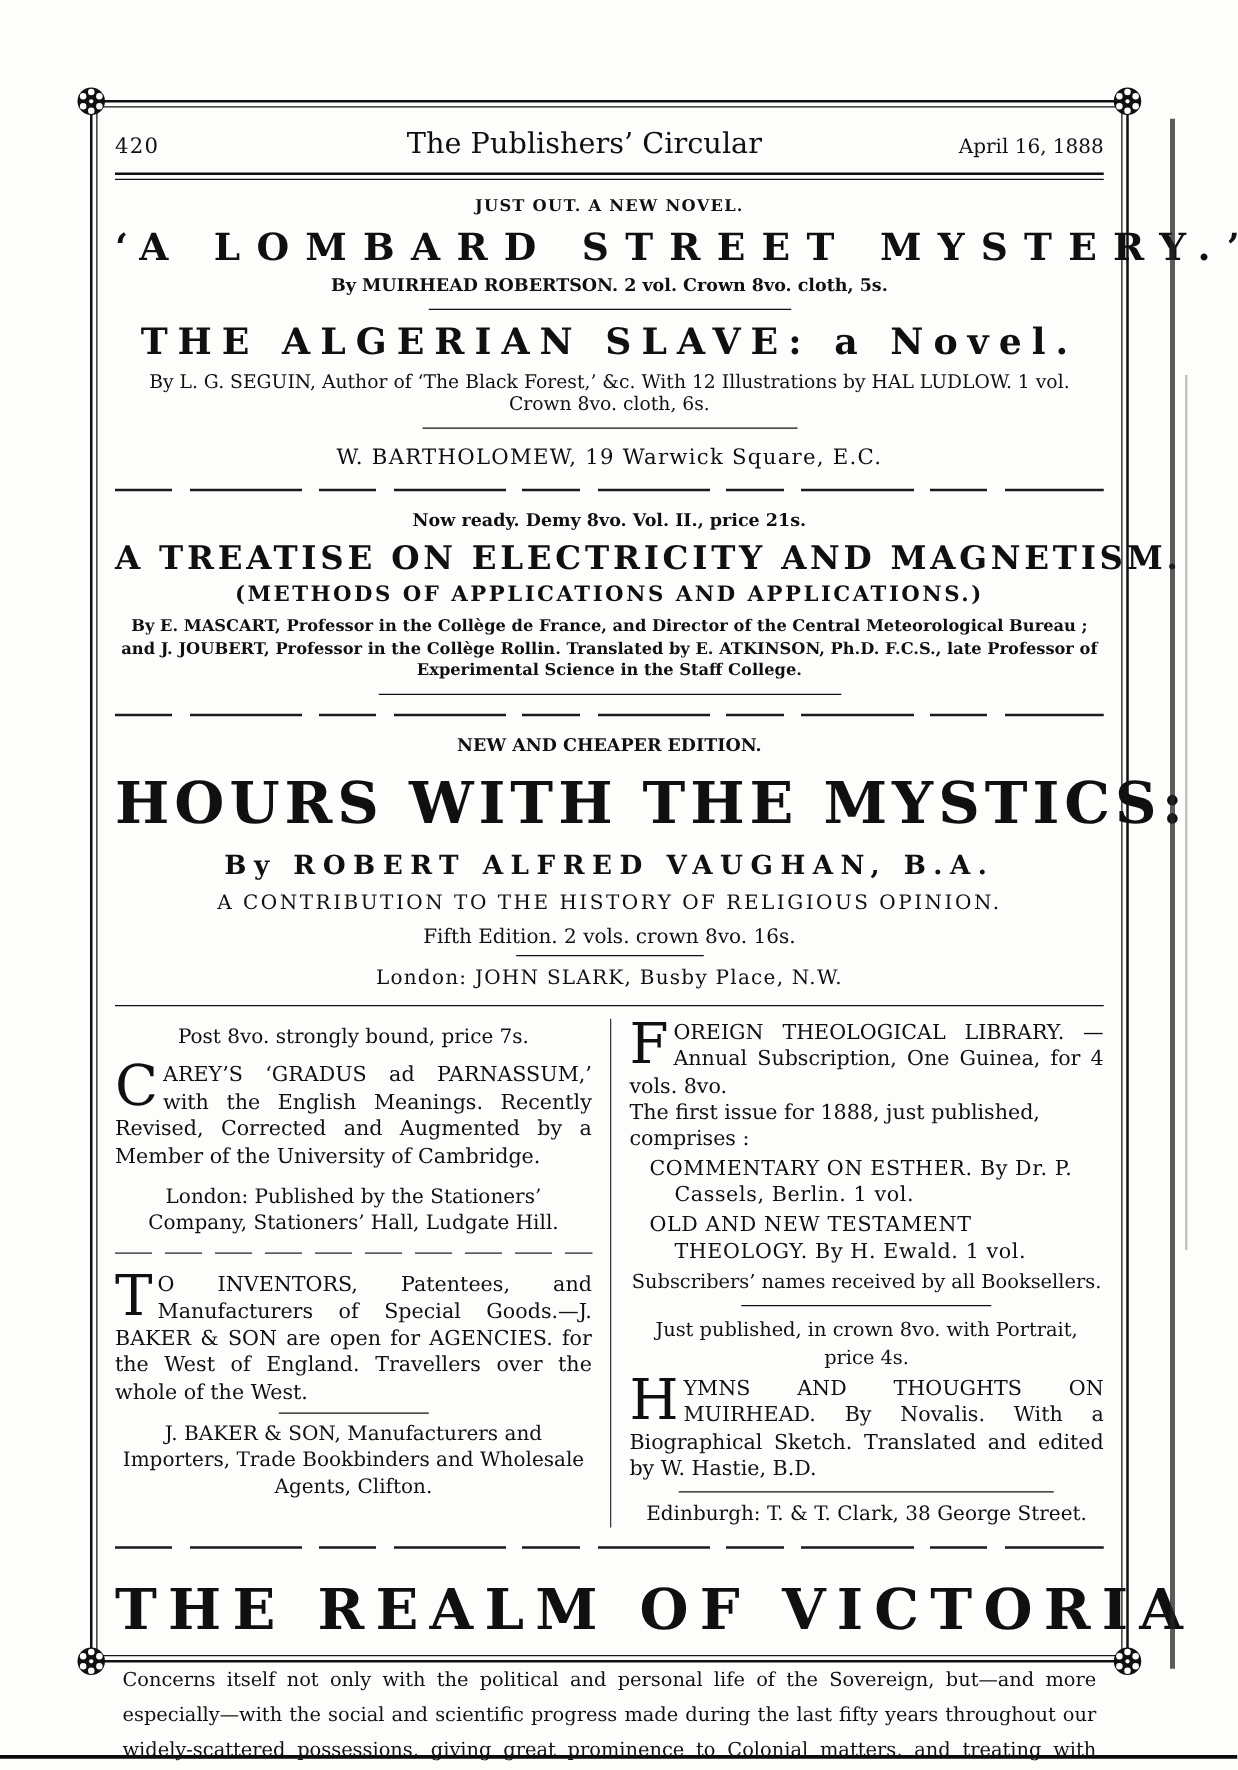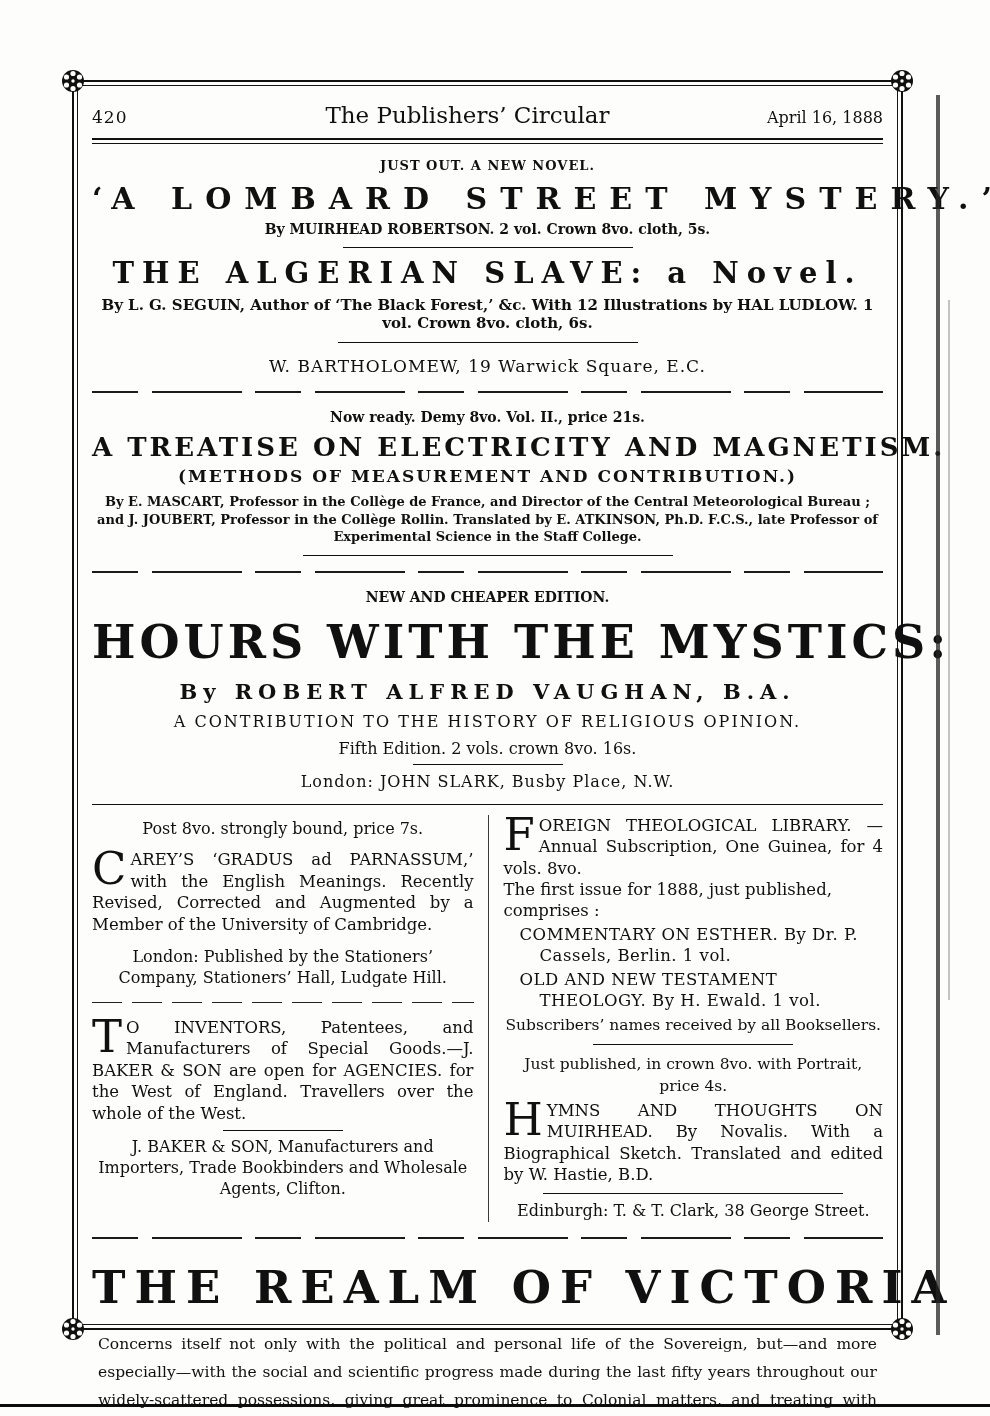--- a/index.html
+++ b/index.html
@@ -28,21 +28,21 @@
   .jtitle{flex:1;text-align:center;font-size:23px;}
   .jdate{width:160px;text-align:right;font-size:16px;}
   .dblrule{margin-top:10px;border-top:2px solid #101010;border-bottom:1px solid #101010;height:3px;}
 
   .c{text-align:center;}
   .tagline{font-size:13px;font-weight:bold;letter-spacing:1px;margin-top:14px;}
   .title-lombard{font-size:30px;font-weight:bold;letter-spacing:13px;margin-top:8px;white-space:nowrap;}
   .byline-sm{font-size:14px;font-weight:bold;margin-top:5px;}
   .shortrule{border-top:1px solid #101010;width:290px;margin:10px auto 0;}
   .title-algerian{font-size:29px;font-weight:bold;letter-spacing:8px;margin-top:8px;white-space:nowrap;}
-  .byline-md{font-size:15px;font-weight:bold;margin-top:6px;}
+  .byline-md{font-size:15px;font-weight:normal;margin-top:6px;}
   .pub-line{font-size:17px;letter-spacing:1px;margin-top:13px;}
   .dashsep{height:2px;margin-top:15px;
     background:repeating-linear-gradient(90deg,#1b1b1b 0 46px,transparent 46px 60px,#1b1b1b 60px 150px,transparent 150px 163px);}
   .tagline2{font-size:14px;font-weight:bold;margin-top:16px;}
   .title-treatise{font-size:26px;font-weight:bold;letter-spacing:3px;margin-top:7px;white-space:nowrap;}
   .sub-treatise{font-size:17px;font-weight:bold;letter-spacing:2px;margin-top:4px;}
   .byline-block{font-size:13px;font-weight:bold;margin-top:7px;line-height:1.35;text-align:center;}
   .midrule{border-top:1px solid #101010;width:370px;margin:9px auto 0;}
   .pub-delarue{font-size:19px;letter-spacing:1px;margin-top:9px;}
 
@@ -145,21 +145,21 @@
     <div class="c byline-sm">By MUIRHEAD ROBERTSON. 2 vol. Crown 8vo. cloth, 5s.</div>
     <div class="shortrule"></div>
     <div class="c title-algerian">THE ALGERIAN SLAVE: a Novel.</div>
     <div class="c byline-md">By L. G. SEGUIN, Author of ‘The Black Forest,’ &amp;c. With 12 Illustrations by HAL LUDLOW. 1 vol. Crown 8vo. cloth, 6s.</div>
     <div class="shortrule" style="width:300px"></div>
     <div class="c pub-line">W. BARTHOLOMEW, 19 Warwick Square, E.C.</div>
     <div class="dashsep"></div>
 
     <div class="c tagline2">Now ready. Demy 8vo. Vol. II., price 21s.</div>
     <div class="c title-treatise">A TREATISE ON ELECTRICITY AND MAGNETISM.</div>
-    <div class="c sub-treatise">(METHODS OF MEASUREMENT AND CONTRIBUTION.)</div>
+    <div class="c sub-treatise">(METHODS OF APPLICATIONS AND APPLICATIONS.)</div>
     <div class="byline-block">By E. MASCART, Professor in the Collège de France, and Director of the Central Meteorological Bureau ; and J. JOUBERT, Professor in the Collège Rollin. Translated by E. ATKINSON, Ph.D. F.C.S., late Professor of Experimental Science in the Staff College.</div>
     <div class="midrule"></div>
     <div class="dashsep"></div>
 
     <div class="c tagline2">NEW AND CHEAPER EDITION.</div>
     <div class="c title-hours">HOURS WITH THE MYSTICS:</div>
     <div class="c author-hours">By ROBERT ALFRED VAUGHAN, B.A.</div>
     <div class="c sub-hours">A CONTRIBUTION TO THE HISTORY OF RELIGIOUS OPINION.</div>
     <div class="c edition">Fifth Edition. 2 vols. crown 8vo. 16s.</div>
     <div class="tinyrule"></div>

